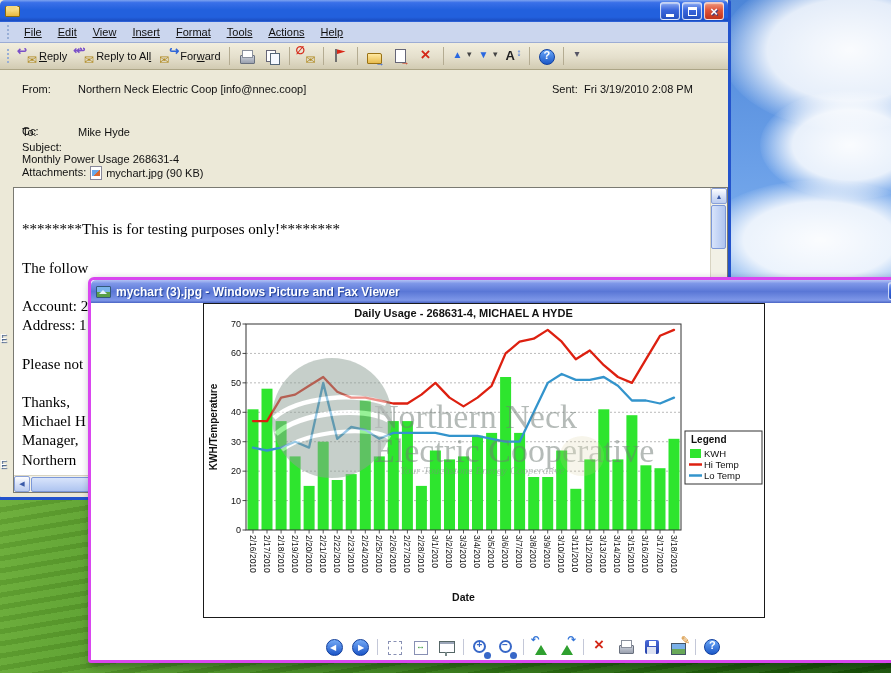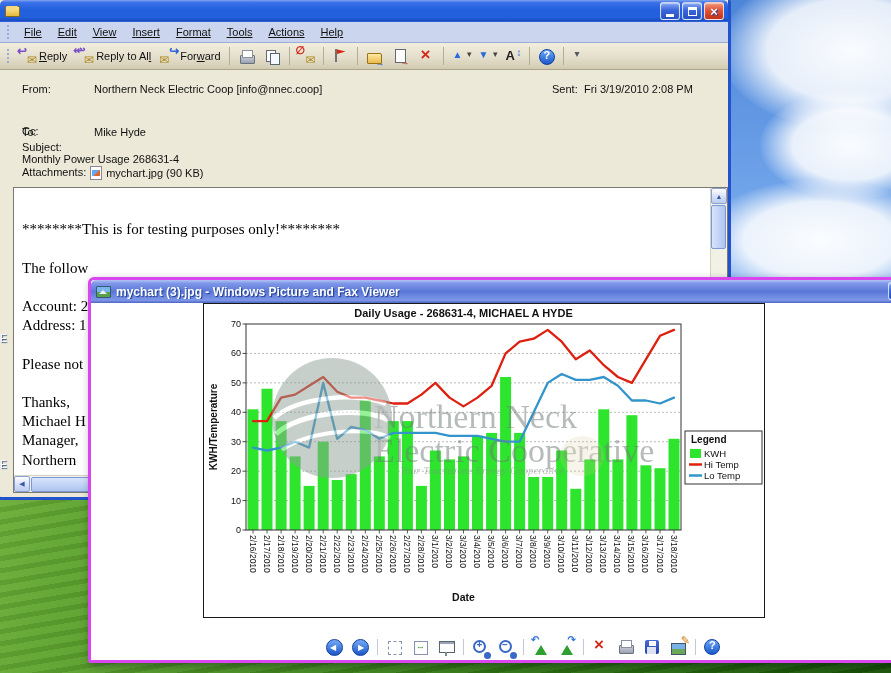--- a/index.html
+++ b/index.html
@@ -92,21 +92,21 @@
   .et-font-size::after { content:"↕"; right:-1px; top:-1px; font-size:10px; color:#2a68e0; }
   .et-help::before,.vic-help::before { content:""; left:1px; top:1px; width:14px; height:14px; border-radius:50%;
      background:linear-gradient(180deg,#6aa8f8,#1c58c8); border:1px solid #1040a0; }
   .et-help::after,.vic-help::after { content:"?"; left:6px; top:1px; font-size:11px; font-weight:bold; color:#fff; }
   .et-toolbar-options::before { content:"▾"; left:3px; top:0; font-size:10px; color:#556; }
 
   
   .header-area { position:absolute; top:70px; left:0; right:0; height:117px; background:#ece9d8;
                  font-size:11px; color:#111; }
   .h-row { position:absolute; left:22px; display:flex; }
-  .h-label { width:72px; flex:0 0 auto; }
+  .h-label { width:56px; flex:0 0 auto; }
   .sent-group { position:absolute; left:552px; top:13px; display:flex; }
   .sent-group .h-label { width:32px; }
   .att-icon { width:12px; height:14px; background:#fff; border:1px solid #889; margin:0 4px 0 2px;
               position:relative; display:inline-block; vertical-align:-3px; }
   .att-icon::after { content:""; position:absolute; left:1px; top:3px; width:8px; height:6px;
               background:linear-gradient(135deg,#68a8e8 50%,#d86830 50%); }
 
   
   .email-main { position:absolute; top:187px; left:13px; width:715px; height:306px;
                 background:#fff; border:1px solid #7a7a72; }

